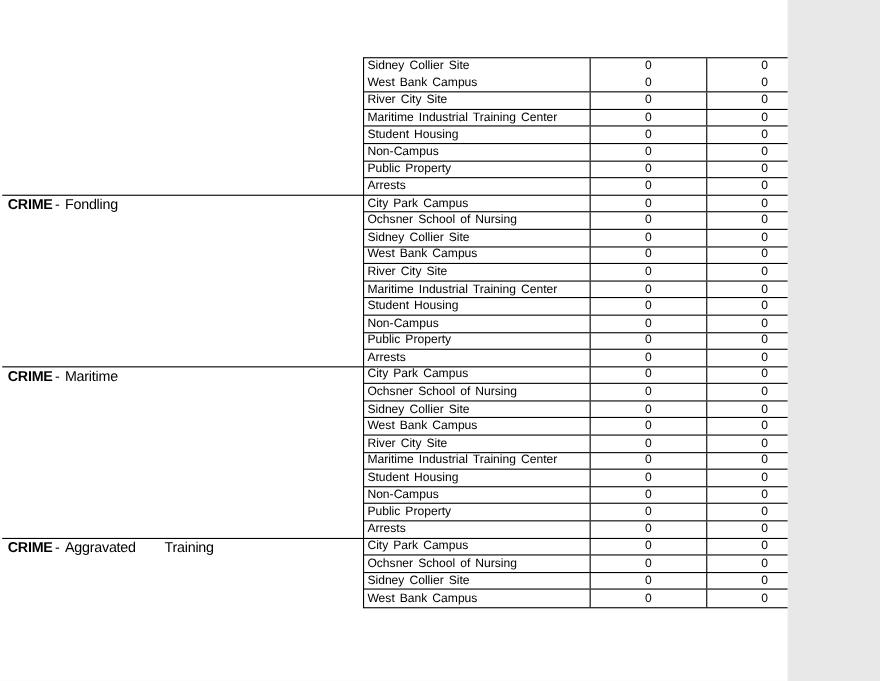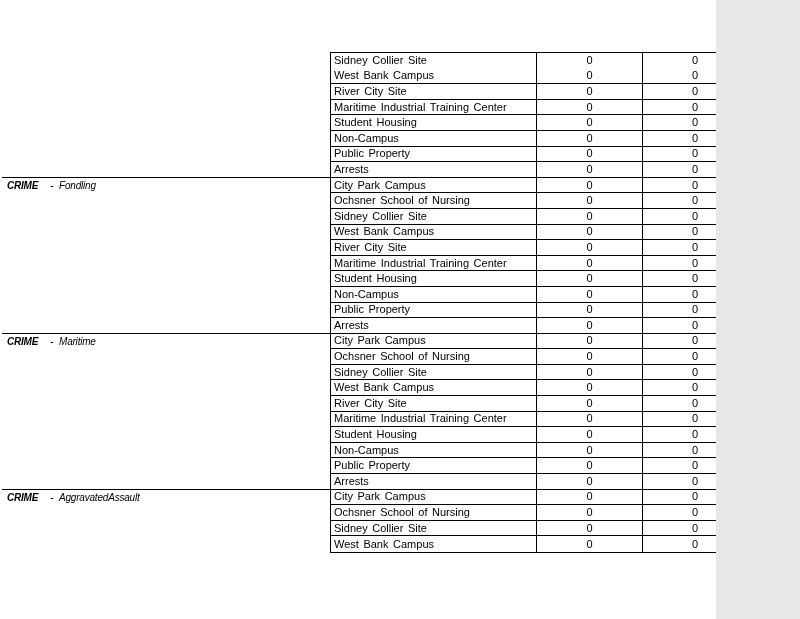--- a/index.html
+++ b/index.html
@@ -55,36 +55,35 @@
   .section-line {
     position: absolute;
     left: 2px;
     width: 328px;
     height: 1px;
     background: #000000;
   }
   .section-label {
     position: absolute;
     left: 7px;
-    font-size: 10px;
+    font-size: 13px;
     line-height: 11px;
     letter-spacing: -0.2px;
     white-space: nowrap;
-    font-style: italic;
   }
   .crime-prefix {
     display: inline-block;
     width: 43px;
     font-weight: bold;
   }
   .crime-dash {
     display: inline-block;
     width: 9px;
   }
-  .crime-word { }
+  .crime-word { margin-right: 26px; }
   .crime-word:last-child { margin-right: 0; }
 </style>
 </head>
 <body>
 
 <div class="page">
   <div class="data-table">
       <div class="row no-border">
         <div class="cell cell-loc">Sidney Collier Site</div>
         <div class="cell cell-val1">0</div>
@@ -244,14 +243,14 @@
         <div class="cell cell-loc">West Bank Campus</div>
         <div class="cell cell-val1">0</div>
         <div class="cell cell-val2">0</div>
       </div>
     </div>
 <div class="section-line" style="top: 176.8px;"></div>
     <div class="section-label" style="top: 179.8px;"><span class="crime-prefix">CRIME</span><span class="crime-dash">-</span><span class="crime-word">Fondling</span></div>
     <div class="section-line" style="top: 332.8px;"></div>
     <div class="section-label" style="top: 335.8px;"><span class="crime-prefix">CRIME</span><span class="crime-dash">-</span><span class="crime-word">Maritime</span></div>
     <div class="section-line" style="top: 488.8px;"></div>
-    <div class="section-label" style="top: 491.8px;"><span class="crime-prefix">CRIME</span><span class="crime-dash">-</span><span class="crime-word">Aggravated</span><span class="crime-word">Assault</span></div>
+    <div class="section-label" style="top: 491.8px;"><span class="crime-prefix">CRIME</span><span class="crime-dash">-</span><span class="crime-word">Aggravated</span><span class="crime-word">Training</span></div>
   </div>
 
 </body></html>

